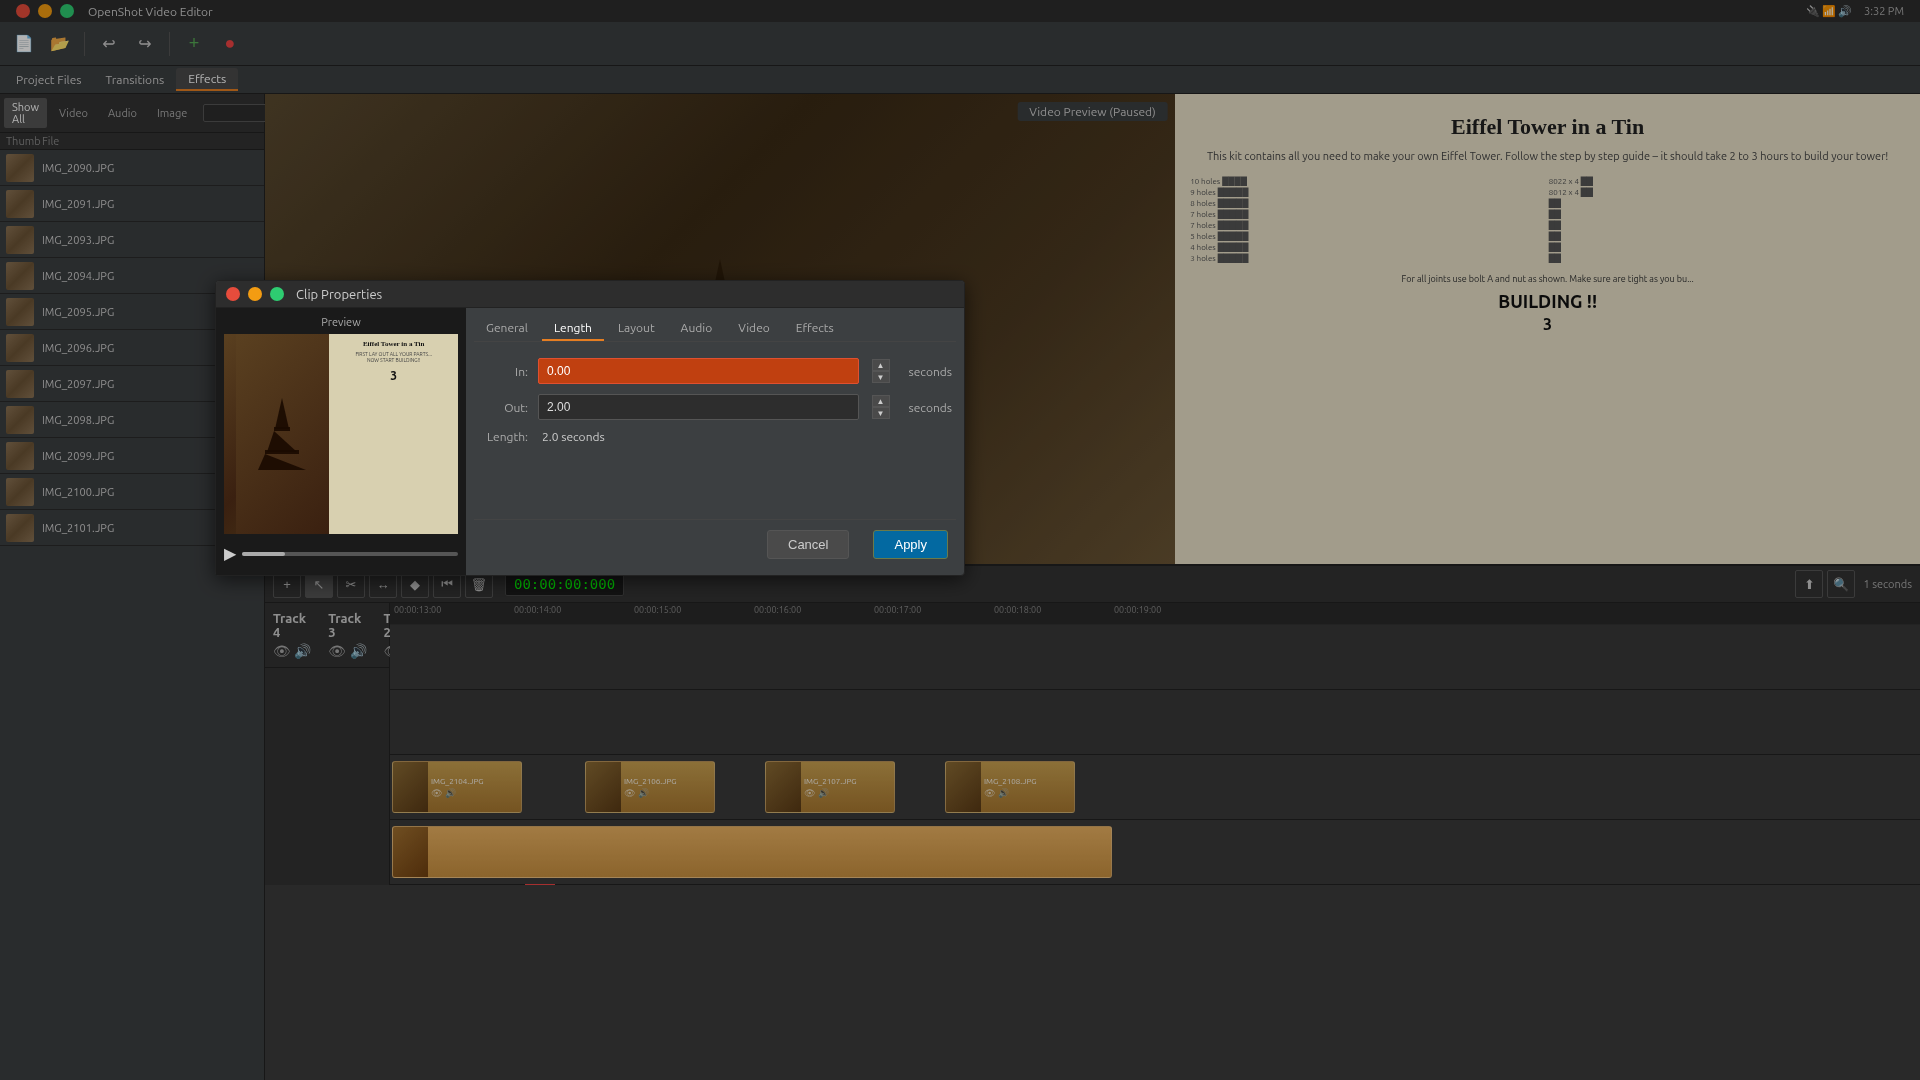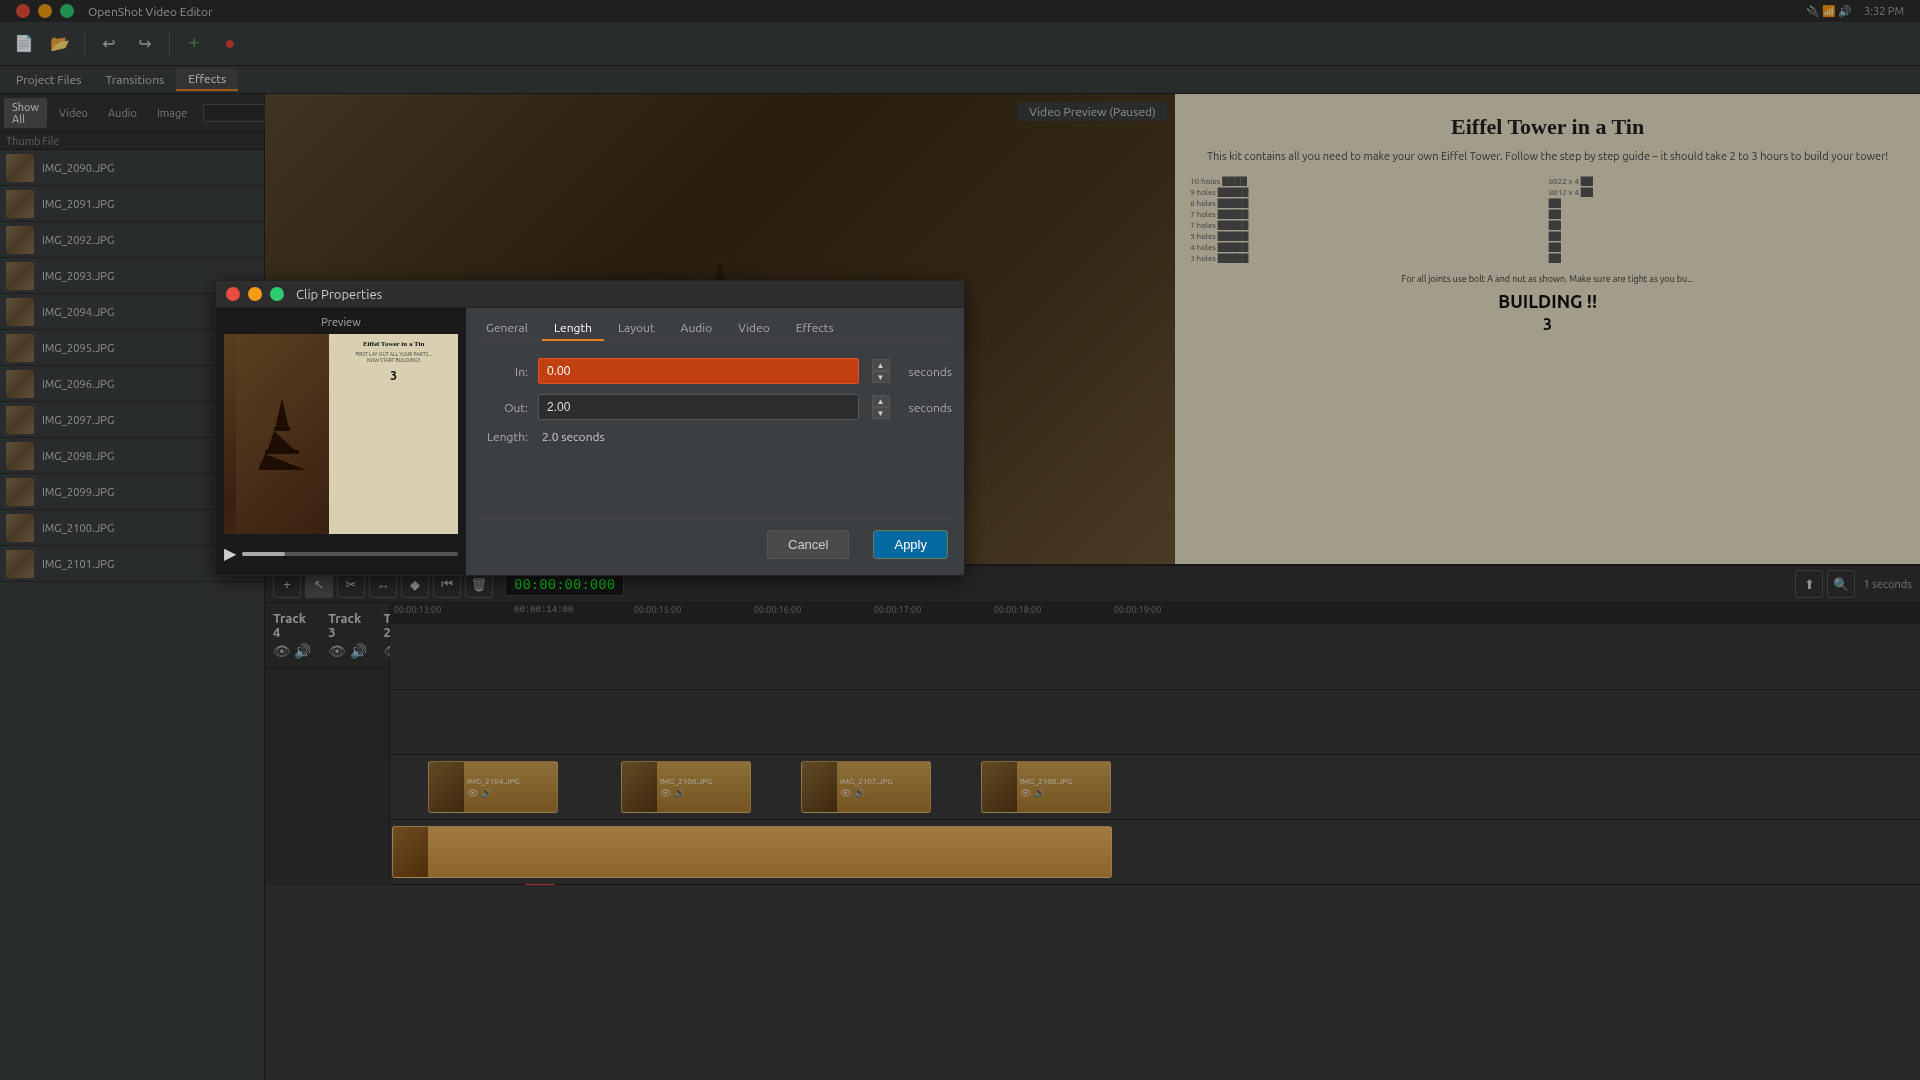--- a/index.html
+++ b/index.html
@@ -73,21 +73,21 @@
     #timeline-ruler-area { flex: 1; display: flex; flex-direction: column; overflow-x: auto; }
     #timeline-ruler { height: 22px; background: #2a2a2a; display: flex; align-items: center; padding: 0 4px; font-size: 10px; color: #888; position: relative; border-bottom: 1px solid #333; }
     #tracks-container { flex: 1; display: flex; flex-direction: column; }
     .track-row { border-bottom: 1px solid #222; position: relative; display: flex; align-items: center; }
     .track-row.track4 { height: 65px; background: #383838; }
     .track-row.track3 { height: 65px; background: #383838; }
     .track-row.track2 { height: 65px; background: #3a3a3a; }
     .track-row.track1 { height: 65px; background: #3a3a3a; }
 
     .track-clip { height: 52px; position: absolute; border-radius: 3px; display: flex; align-items: center; overflow: hidden; cursor: pointer; border: 1px solid rgba(255,255,255,0.2); }
-    .track-clip.gold { background: linear-gradient(to bottom, #c8a050, #a87830); margin-left: 36px; }
+    .track-clip.gold { background: linear-gradient(to bottom, #c8a050, #a87830); }
     .track-clip.orange { background: linear-gradient(to bottom, #e8b060, #c89040); }
 
     
     #overlay { position: fixed; top: 0; left: 0; width: 100%; height: 100%; background: rgba(0,0,0,0.3); z-index: 100; }
 
     
     #clip-dialog { position: fixed; top: 280px; left: 215px; width: 750px; background: #3c3f41; border: 1px solid #222; box-shadow: 0 4px 20px rgba(0,0,0,0.6); z-index: 200; border-radius: 4px; }
     #dialog-titlebar { background: #2d2d2d; padding: 6px 10px; display: flex; align-items: center; gap: 8px; border-radius: 4px 4px 0 0; border-bottom: 1px solid #222; }
     .dialog-btn { width: 14px; height: 14px; border-radius: 50%; border: none; cursor: pointer; }
     .db-close { background: #e74c3c; }
@@ -199,26 +199,20 @@
         <div class="file-thumb">
             <div class="file-thumb-img"></div>
           </div>
         <span class="file-name">IMG_2090.JPG</span>
       </div>
       <div class="file-item">
         <div class="file-thumb">
             <div class="file-thumb-img"></div>
           </div>
         <span class="file-name">IMG_2091.JPG</span>
-      </div>
-      <div class="file-item">
-        <div class="file-thumb">
-            <div class="file-thumb-img"></div>
-          </div>
-        <span class="file-name">IMG_2092.JPG</span>
       </div>
       <div class="file-item">
         <div class="file-thumb">
             <div class="file-thumb-img"></div>
           </div>
         <span class="file-name">IMG_2093.JPG</span>
       </div>
       <div class="file-item">
         <div class="file-thumb">
             <div class="file-thumb-img"></div>
@@ -381,21 +375,21 @@
               </div>
             </div>
           </div>
         </div>
 
         <div id="timeline-ruler-area">
 
           <div id="timeline-ruler">
             <div id="ruler-container" style="position:relative;height:22px;width:100%;">
               <span class="ruler-label" style="left:0px;">00:00:13:00</span>
-              <span class="ruler-label" style="left:120px;font-family:Liberation Mono, monospace;">00:00:14:00</span>
+              <span class="ruler-label" style="left:120px;">00:00:14:00</span>
               <span class="ruler-label" style="left:240px;">00:00:15:00</span>
               <span class="ruler-label" style="left:360px;">00:00:16:00</span>
               <span class="ruler-label" style="left:480px;">00:00:17:00</span>
               <span class="ruler-label" style="left:600px;">00:00:18:00</span>
               <span class="ruler-label" style="left:720px;">00:00:19:00</span>
             </div>
           </div>
 
           <div id="tracks-container">
 

